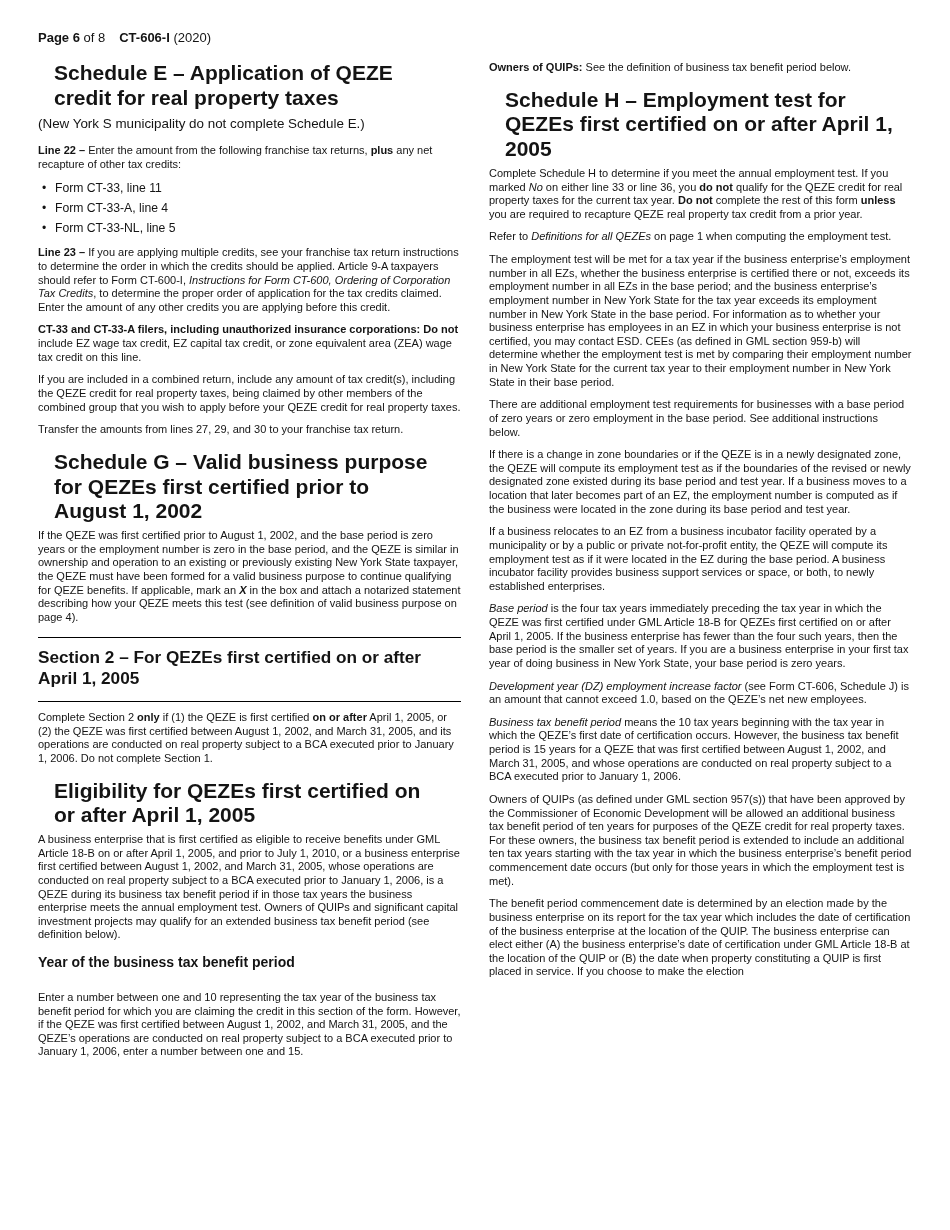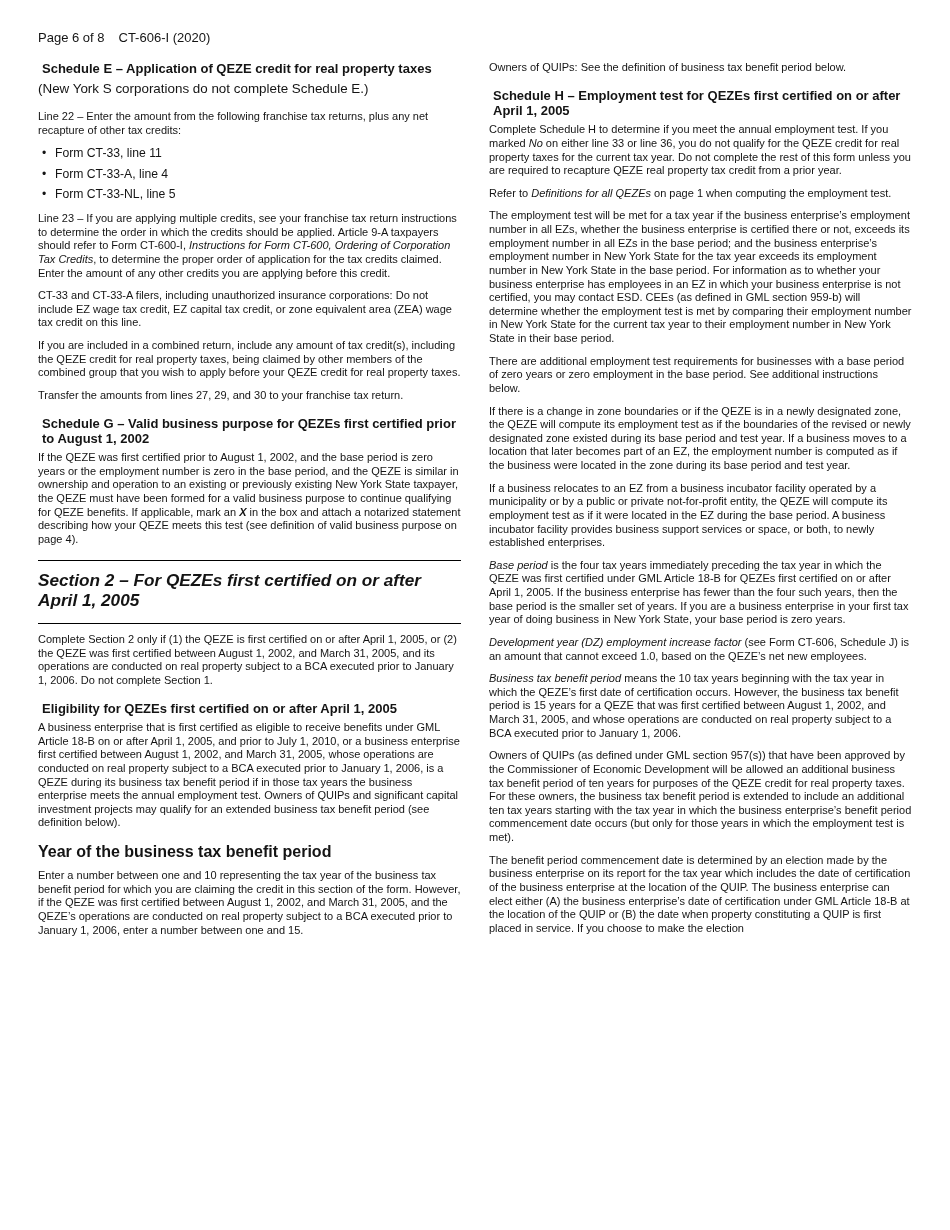--- a/index.html
+++ b/index.html
@@ -12,26 +12,26 @@
   }
   .page { padding:30px 38px 16px 38px; }
   .hdr { font-size:13px; margin-bottom:16px; }
   .hdr-gap { display:inline-block; width:14px; }
   .cols { display:flex; gap:28px; align-items:flex-start; }
   .col { flex:1 1 0; min-width:0; }
   .col > :first-child { margin-top:0 !important; }
 
   .para   { font-size:11px; line-height:1.24; margin-bottom:9px; }
   .para-lg{ font-size:13.4px; line-height:1.25; margin:2px 0 12px; }
-  .h1 { font-size:17.2px; font-weight:700; line-height:1.18; margin:0 0 2px;font-style:italic; }
-  .h2 { font-size:13px;   font-weight:700; line-height:1.18; margin:13px 4px 5px; }
-  .h3 { font-size:16px;   font-weight:700; line-height:1.2;  margin:12px 0 8px; }
+  .h1 { font-size:17.2px; font-weight:700; line-height:1.18; margin:0 0 2px; }
+  .h2 { font-size:21px;   font-weight:700; line-height:1.18; margin:13px 16px 5px; }
+  .h3 { font-size:14px;   font-weight:700; line-height:1.2;  margin:12px 0 20px; }
   .rule { border-top:1.4px solid #000; margin:13px 0 9px; }
 
-  .b  { font-weight:400; }
+  .b  { font-weight:700; }
   .i  { font-style:italic;margin-top:16px; }
   .bi { font-weight:700; font-style:italic; }
 
   ul.bullets { list-style:none; margin:1px 0 10px 0; }
   ul.bullets li {
     font-size:12.2px; line-height:1.25; margin-bottom:5px;
     padding-left:17px; position:relative;
   }
   ul.bullets li::before { content:"•"; position:absolute; left:4px; top:0; }
 </style>
@@ -39,21 +39,21 @@
 <body>
 
 <div class="page">
   <div class="hdr">
     <span class="b">Page 6</span><span> of 8</span><span class="hdr-gap"></span><span class="b">CT-606-I</span><span> (2020)</span>
   </div>
 
   <div class="cols">
     <div class="col">
         <div class="h2">Schedule E – Application of QEZE credit for real property taxes</div>
-        <div class="para-lg">(New York S corporations do not complete Schedule E.)</div>
+        <div class="para-lg">(New York S municipality do not complete Schedule E.)</div>
         <div class="para"><span class="b">Line 22 – </span>Enter the amount from the following franchise tax returns, <span class="b">plus</span> any net recapture of other tax credits:</div>
         <ul class="bullets">
           <li>Form CT-33, line 11</li>
           <li>Form CT-33-A, line 4</li>
           <li>Form CT-33-NL, line 5</li>
         </ul>
         <div class="para"><span class="b">Line 23 – </span>If you are applying multiple credits, see your franchise tax return instructions to determine the order in which the credits should be applied. Article 9-A taxpayers should refer to Form CT-600-I, <span class="i">Instructions for Form CT-600, Ordering of Corporation Tax Credits</span>, to determine the proper order of application for the tax credits claimed. Enter the amount of any other credits you are applying before this credit.</div>
         <div class="para"><span class="b">CT-33 and CT-33-A filers, including unauthorized insurance corporations: Do not</span> include EZ wage tax credit, EZ capital tax credit, or zone equivalent area (ZEA) wage tax credit on this line.</div>
         <div class="para">If you are included in a combined return, include any amount of tax credit(s), including the QEZE credit for real property taxes, being claimed by other members of the combined group that you wish to apply before your QEZE credit for real property taxes.</div>
         <div class="para">Transfer the amounts from lines 27, 29, and 30 to your franchise tax return.</div>

